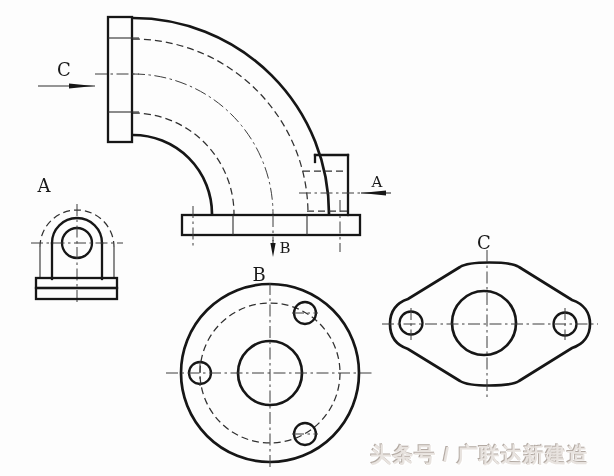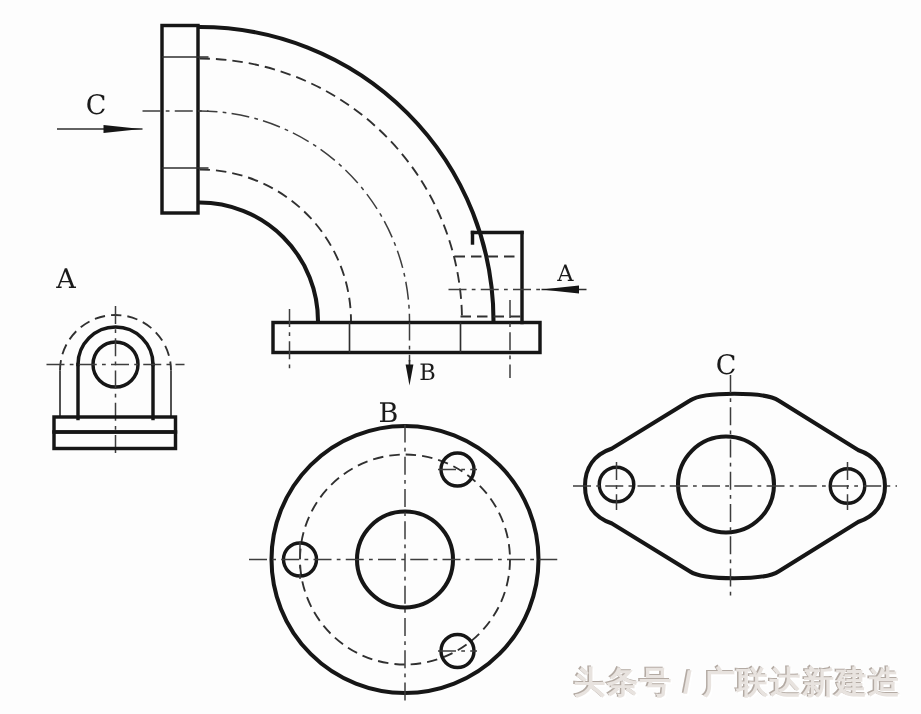--- a/index.html
+++ b/index.html
@@ -23,21 +23,21 @@
   .thin{stroke:var(--c-line_thin);stroke-width:1.1;fill:none;stroke-linecap:butt;}
   .hidden-line{stroke:var(--c-hidden);stroke-width:1.25;fill:none;stroke-dasharray:7 4;}
   .centerline{stroke:var(--c-centerline);stroke-width:1;fill:none;stroke-dasharray:12 3.5 2.5 3.5;}
   .arrowfill{fill:var(--c-line_bold);stroke:none;}
   .label-text{
     font-family:"DejaVu Serif","Liberation Serif",serif;
     fill:#1a1a1a;font-size:18px;
   }
   .label-sm{font-size:15px;}
   .watermark{
-    position:absolute;right:13px;bottom:7px;
+    position:absolute;right:25px;bottom:7px;
     font-size:21px;letter-spacing:1px;font-weight:bold;
     color:var(--c-watermark_text);
     text-shadow:-1px -1px 0 var(--c-watermark_shadow), 1px 1px 0 #ffffff;
     white-space:nowrap;
   }
 </style>
 </head>
 <body>
 
 <div class="stage">

